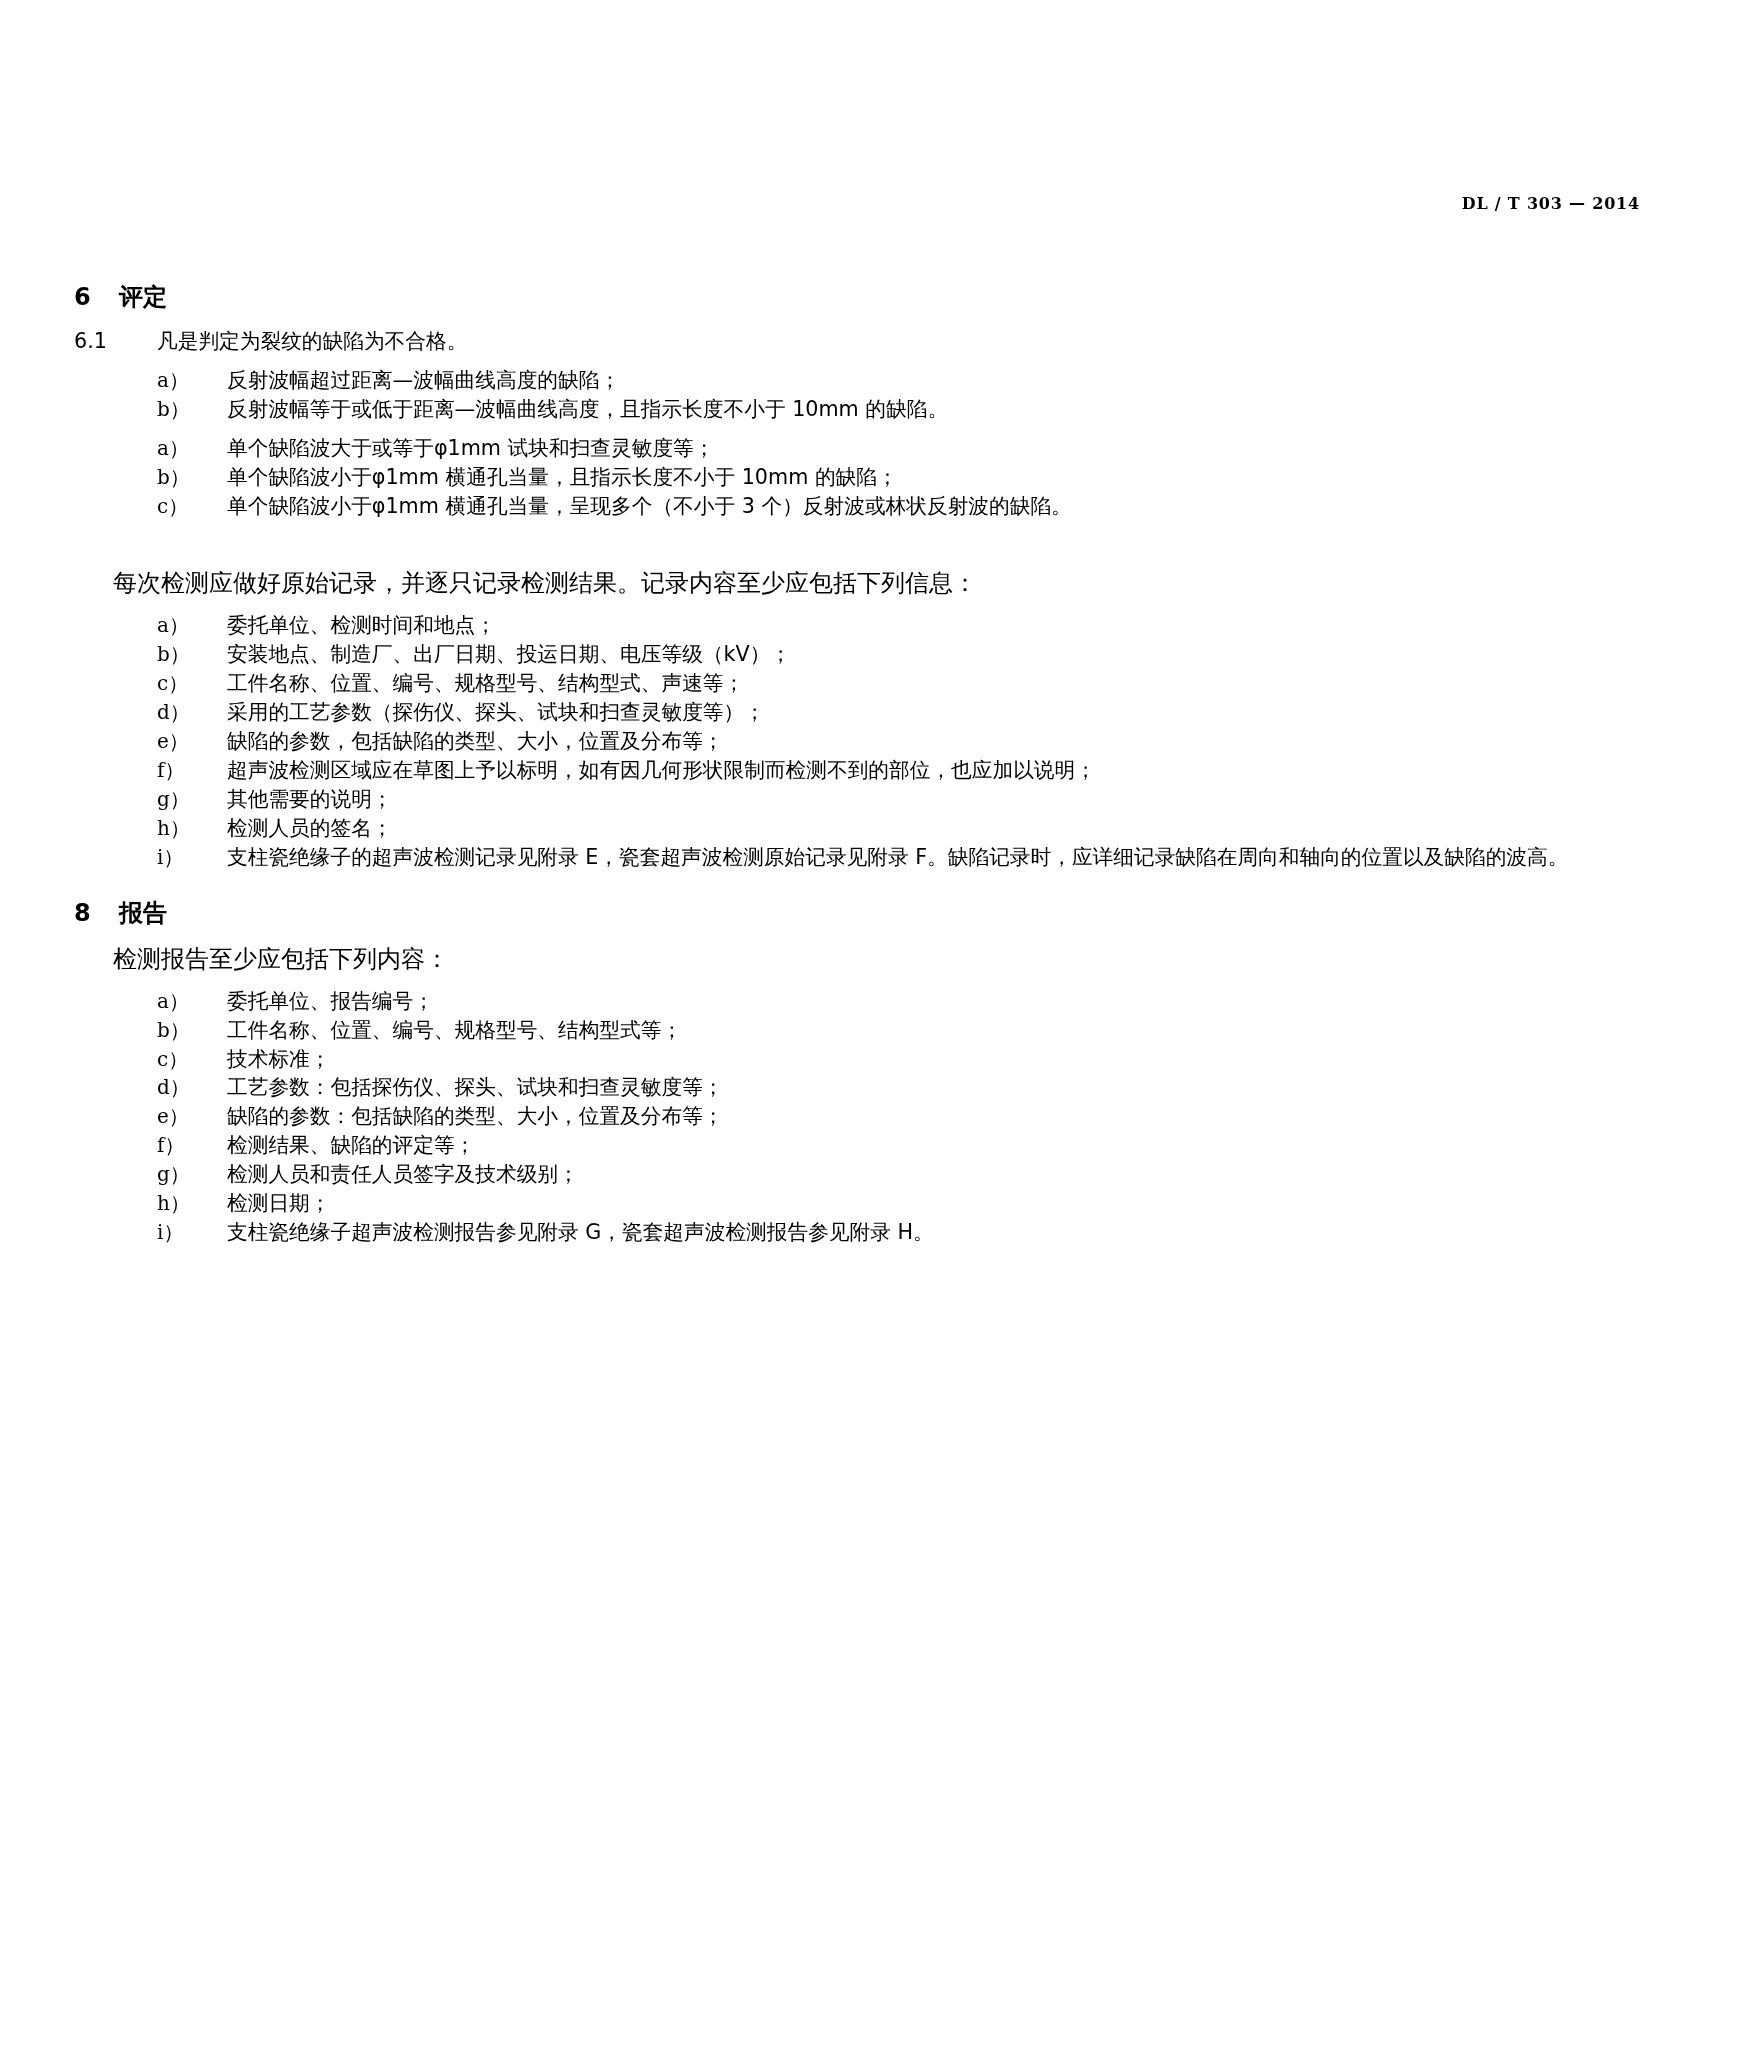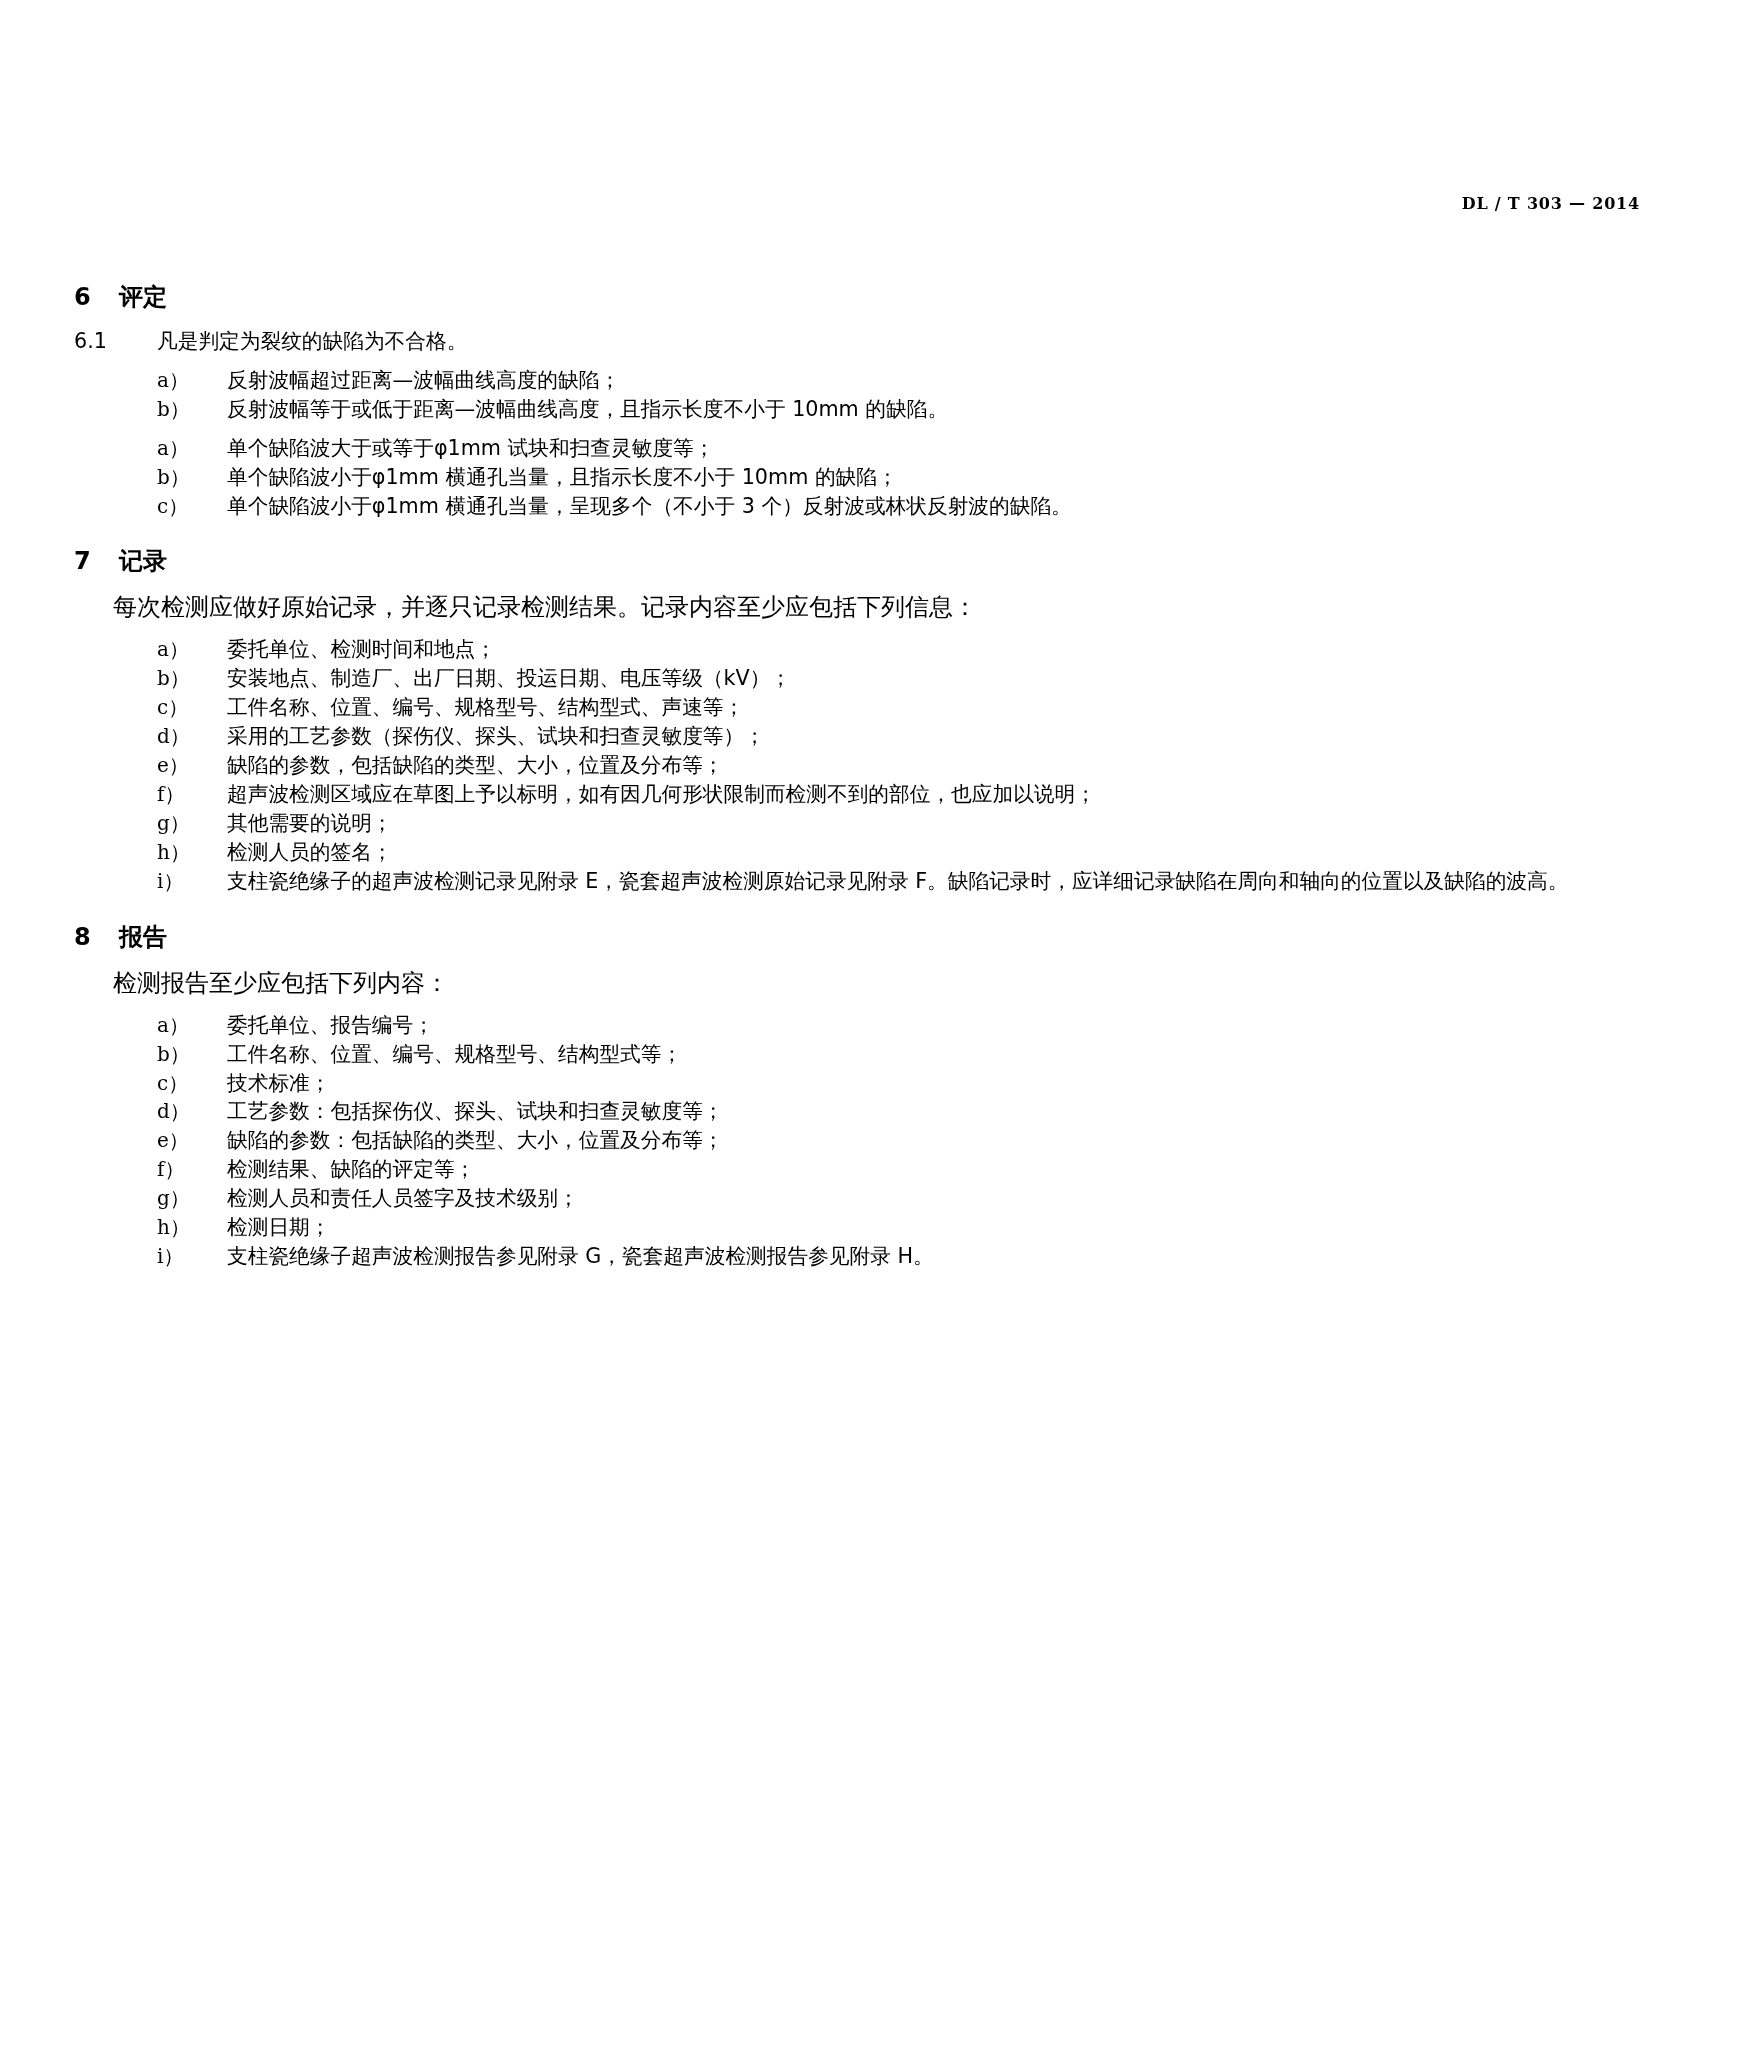--- a/index.html
+++ b/index.html
@@ -138,23 +138,20 @@
         <span class="lmark">b）</span>
         <span class="ltext">单个缺陷波小于φ1mm 横通孔当量，且指示长度不小于 10mm 的缺陷；</span>
       </div>
       <div class="litem indent-a">
         <span class="lmark">c）</span>
         <span class="ltext">单个缺陷波小于φ1mm 横通孔当量，呈现多个（不小于 3 个）反射波或林状反射波的缺陷。</span>
       </div>
 
       <div class="gap-l"></div>
 
-      <div class="sec-heading">
-        <span class="num">7</span><span>记录</span>
-      </div>
       <div class="gap-m"></div>
 
       <div class="para">每次检测应做好原始记录，并逐只记录检测结果。记录内容至少应包括下列信息：</div>
       <div class="gap-s"></div>
 
       <div class="litem indent-a">
         <span class="lmark">a）</span>
         <span class="ltext">委托单位、检测时间和地点；</span>
       </div>
       <div class="litem indent-a">

